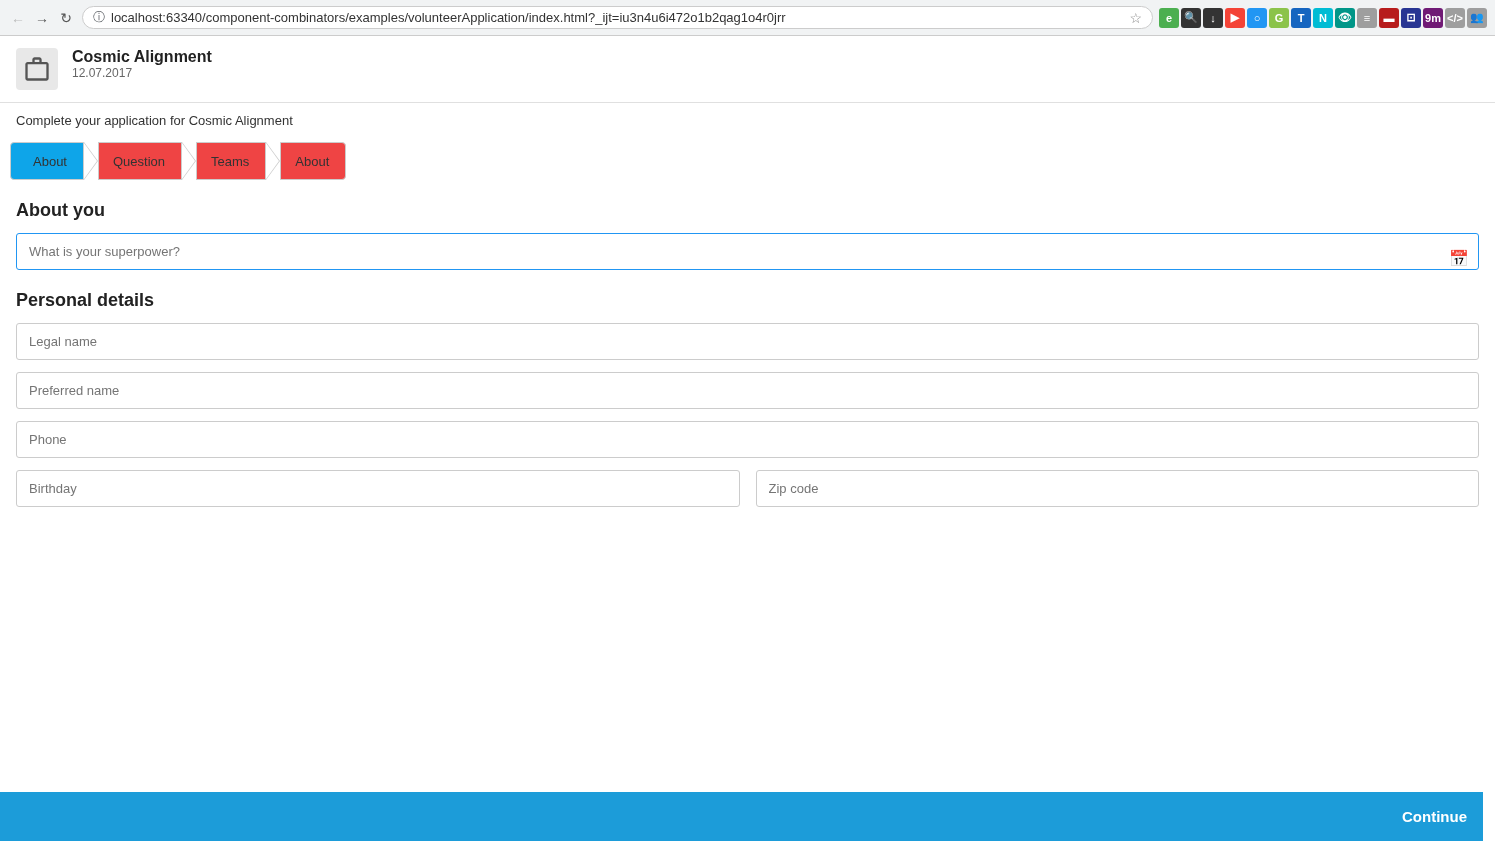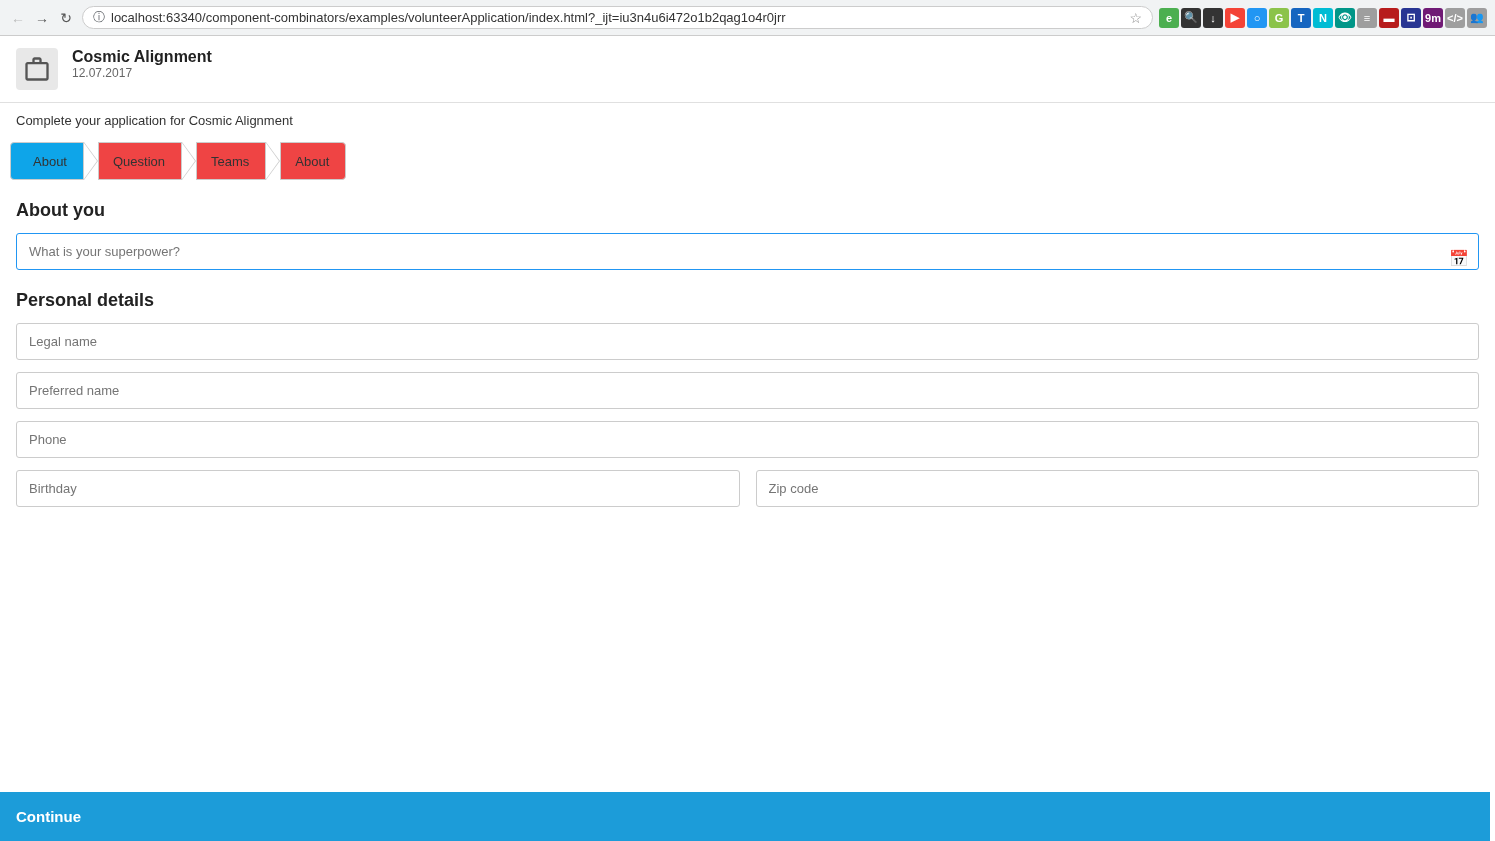--- a/index.html
+++ b/index.html
@@ -257,24 +257,24 @@
 
     .row-two .form-input {
       flex: 1;
     }
 
     
     .continue-bar {
       position: fixed;
       bottom: 0;
       left: 0;
-      right: 5px;
+      right: 12px;
       background: #1c9cd9;
       padding: 16px;
-      text-align: left;
+      text-align: right;
       cursor: pointer;
     }
 
     .continue-btn-text {
       color: #fff;
       font-size: 15px;
       font-weight: bold;
     }
 
     

